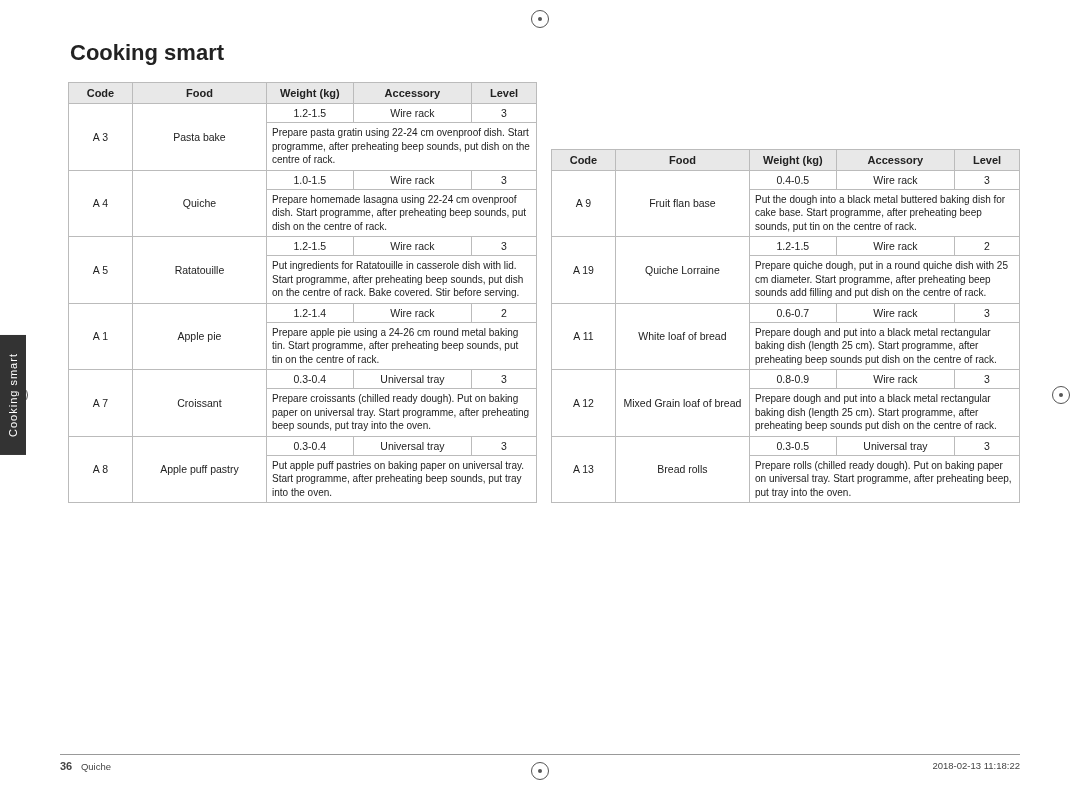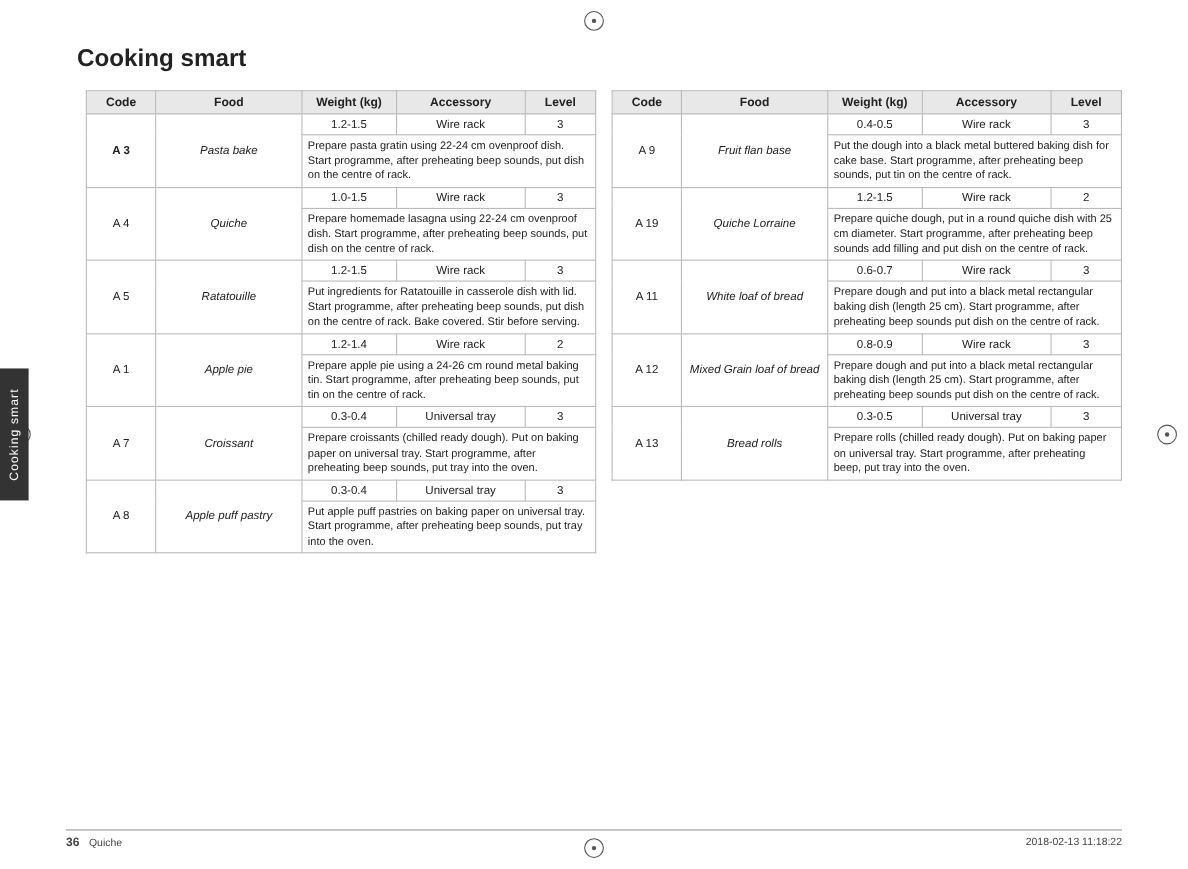--- a/index.html
+++ b/index.html
@@ -61,21 +61,22 @@
     .title {
       font-size: 22px;
       font-weight: bold;
       margin-bottom: 16px;
       margin-left: 10px;
     }
 
     .tables-wrapper {
       display: flex;
       gap: 14px;
-      margin-left: 18px;
+      margin-left: 8px;
+      align-items: flex-end;
     }
 
     .table-section {
       flex: 1;
     }
 
     table {
       width: 100%;
       border-collapse: collapse;
       font-size: 10.5px;
@@ -102,21 +103,20 @@
     .code-cell {
       text-align: center;
       font-weight: normal;
       white-space: nowrap;
       width: 36px;
     }
 
     .food-cell {
       text-align: center;
       width: 85px;
-      font-style: italic;
     }
 
     .weight-cell {
       text-align: center;
       white-space: nowrap;
       width: 55px;
     }
 
     .accessory-cell {
       text-align: center;
@@ -201,21 +201,21 @@
           <tr>
             <th>Code</th>
             <th>Food</th>
             <th>Weight (kg)</th>
             <th>Accessory</th>
             <th>Level</th>
           </tr>
         </thead>
         <tbody id="left-table-body">
         <tr style="border-bottom: none;">
-              <td class="code-cell" rowspan="2" style="border-right: 1px solid rgb(187, 187, 187); font-weight: bold;">A 3</td>
+              <td class="code-cell" rowspan="2" style="border-right: 1px solid rgb(187, 187, 187);">A 3</td>
               <td class="food-cell" rowspan="2" style="border-right: 1px solid rgb(187, 187, 187);">Pasta bake</td>
               <td class="weight-cell" style="border-bottom: 1px solid rgb(187, 187, 187);">1.2-1.5</td>
               <td class="accessory-cell" style="border-bottom: 1px solid rgb(187, 187, 187);">Wire rack</td>
               <td class="level-cell" style="border-bottom: 1px solid rgb(187, 187, 187);">3</td>
             </tr>
             <tr>
               <td class="desc-cell" colspan="3" style="border-top: none;">Prepare pasta gratin using 22-24 cm ovenproof dish. Start programme, after preheating beep sounds, put dish on the centre of rack.</td>
             </tr>
             <tr style="border-bottom: none;">
               <td class="code-cell" rowspan="2" style="border-right: 1px solid rgb(187, 187, 187);">A 4</td>

